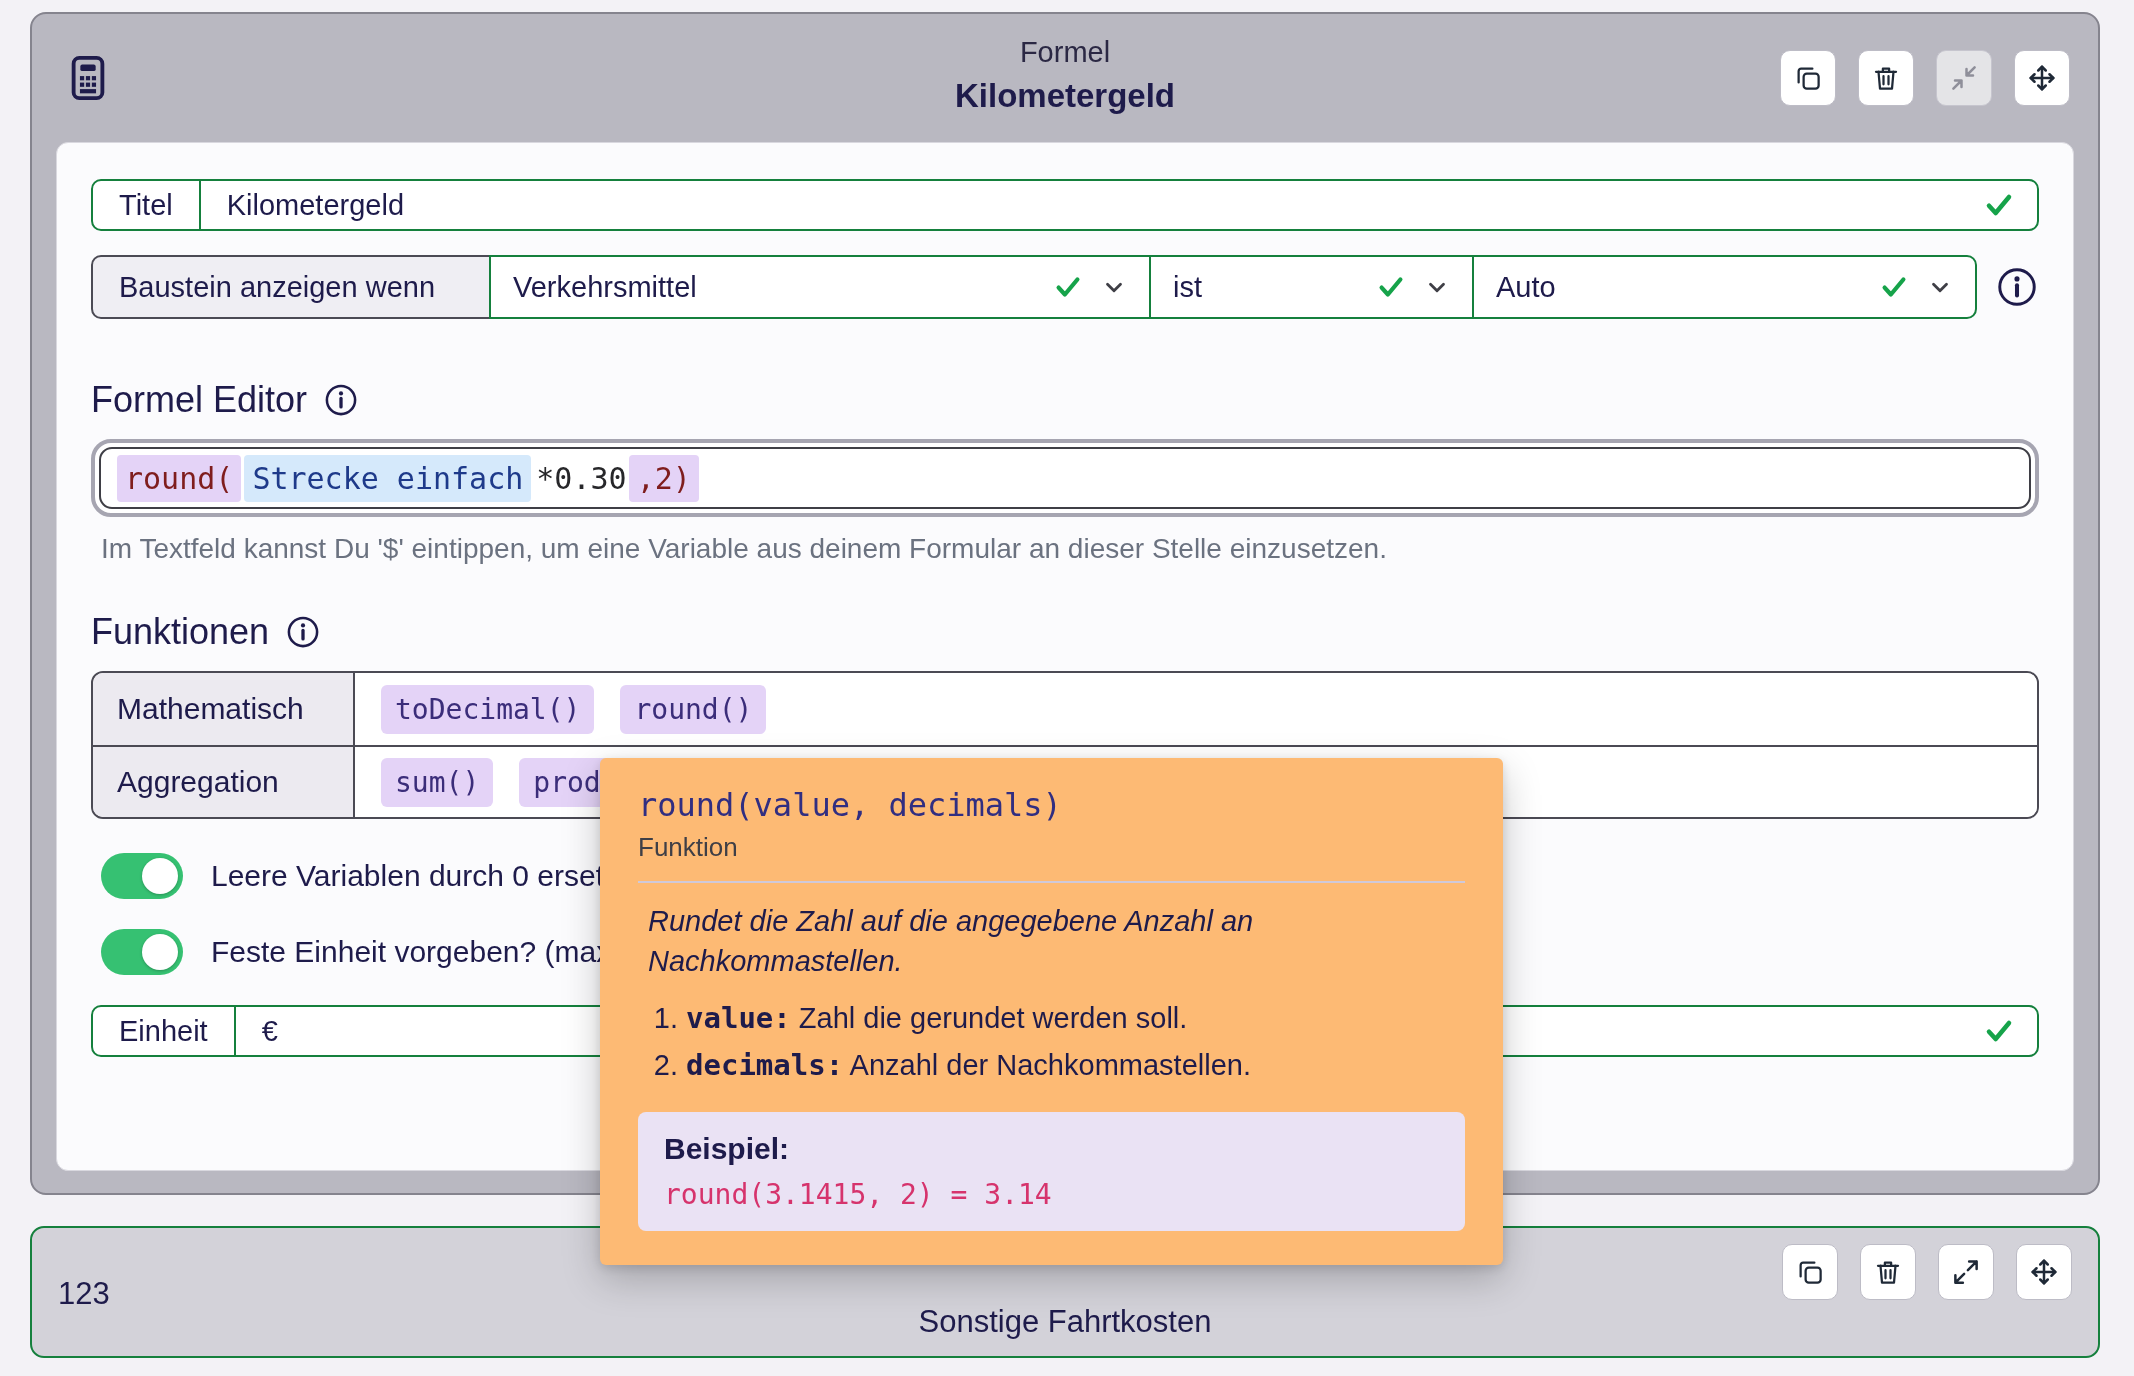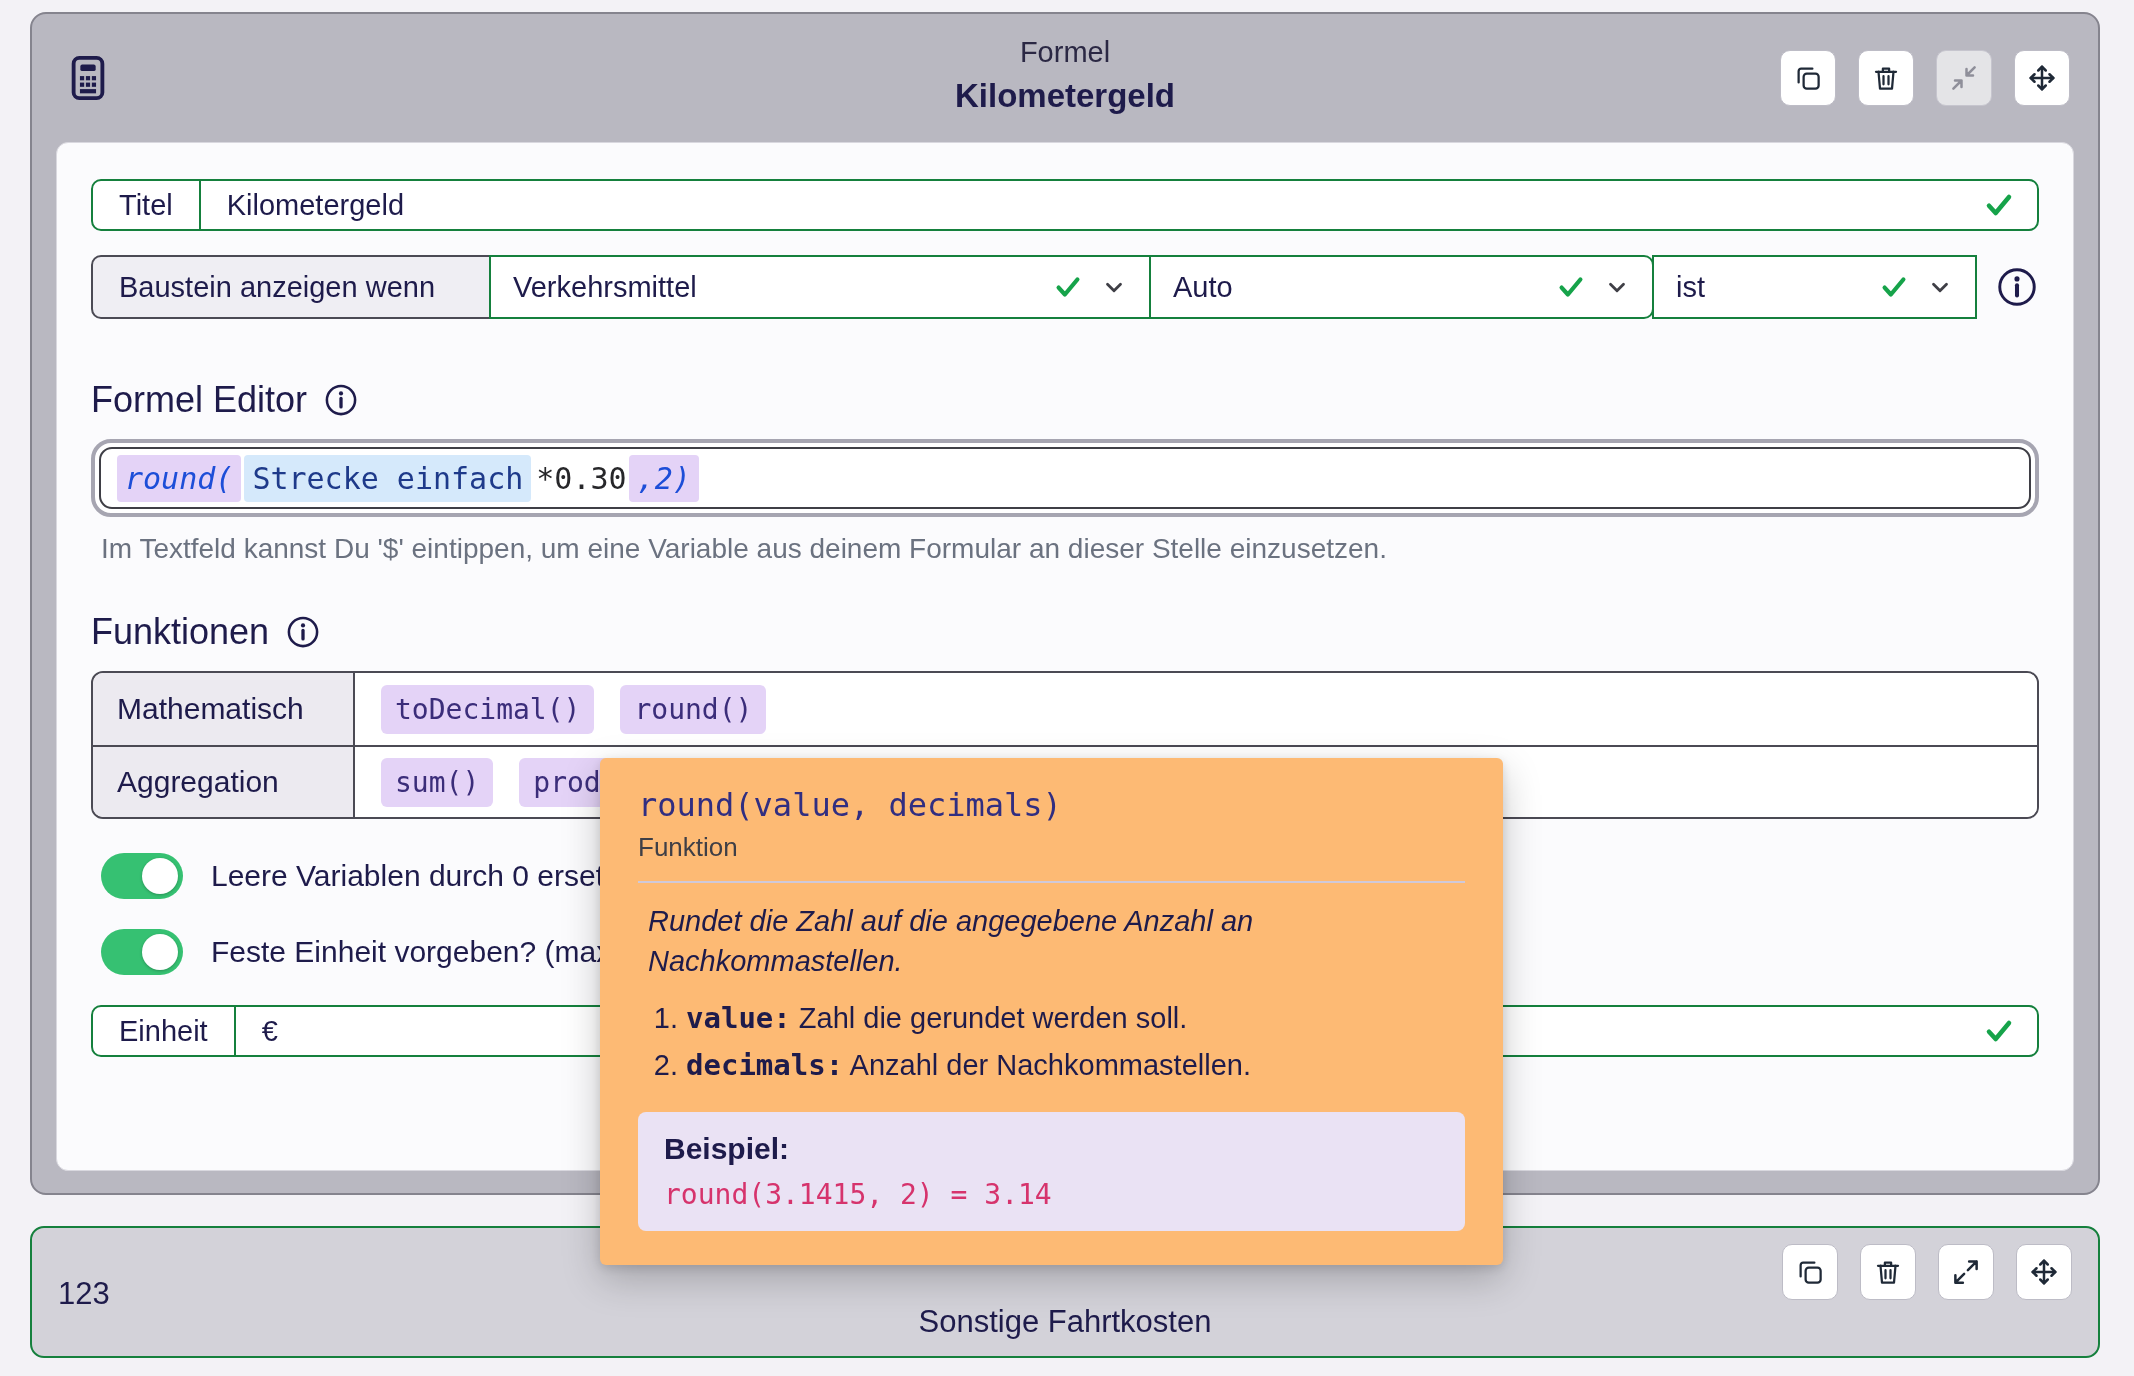--- a/index.html
+++ b/index.html
@@ -66,21 +66,21 @@
   .section-label.second { margin-top:46px; }
 
   
   .formula-outer { margin-top:18px; border:4px solid #a6a5b1; border-radius:20px; background:#fff; padding:4px; }
   .formula-inner {
     border:2px solid #3f3f46; border-radius:13px; height:62px;
     display:flex; align-items:center; padding:0 16px;
     font-family:"DejaVu Sans Mono", monospace; font-size:30px; color:#312e81; cursor:text;
   }
   .tok { padding:6px 8px; border-radius:4px; margin-right:3px; white-space:pre; }
-  .tok.function { background:#e4d3f7; color:#1d4ed8;font-style:italic; }
+  .tok.function { background:#e4d3f7; color:#7f1d1d; }
   .tok.variable { background:#d5e9fb; color:#1e3a8a; }
   .tok.plain { background:transparent; color:#27272a; padding:6px 2px; margin-right:0; }
 
   .hint { margin-top:16px; font-size:28px; color:#6b7280; padding-left:10px; }
 
   
   .func-table { margin-top:18px; border:2px solid #4b4a54; border-radius:12px; overflow:hidden; background:#fff; }
   .func-row { display:flex; height:72px; }
   .func-row + .func-row { border-top:2px solid #4b4a54; }
   .func-cat {
@@ -223,38 +223,38 @@
               </svg>
             </span>
           <span>
               <svg width="26" height="26" viewBox="0 0 24 24" fill="none" stroke="#3f3f46" stroke-width="2.6" stroke-linecap="round" stroke-linejoin="round">
                 <path d="M6 9.5l6 6 6-6"></path>
               </svg>
             </span>
         </span>
       </div>
 
+      <div class="cond-select w2">
+        <span>ist</span>
+        <span class="sel-icons">
+          <span>
+              <svg width="30" height="30" viewBox="0 0 24 24" fill="none" stroke="#16a34a" stroke-width="3.4" stroke-linecap="round" stroke-linejoin="round">
+                <path d="M4.5 12.5l5 5.5L19.5 6"></path>
+              </svg>
+            </span>
+          <span>
+              <svg width="26" height="26" viewBox="0 0 24 24" fill="none" stroke="#3f3f46" stroke-width="2.6" stroke-linecap="round" stroke-linejoin="round">
+                <path d="M6 9.5l6 6 6-6"></path>
+              </svg>
+            </span>
+        </span>
+      </div>
+
       <div class="cond-select w3">
         <span>Auto</span>
-        <span class="sel-icons">
-          <span>
-              <svg width="30" height="30" viewBox="0 0 24 24" fill="none" stroke="#16a34a" stroke-width="3.4" stroke-linecap="round" stroke-linejoin="round">
-                <path d="M4.5 12.5l5 5.5L19.5 6"></path>
-              </svg>
-            </span>
-          <span>
-              <svg width="26" height="26" viewBox="0 0 24 24" fill="none" stroke="#3f3f46" stroke-width="2.6" stroke-linecap="round" stroke-linejoin="round">
-                <path d="M6 9.5l6 6 6-6"></path>
-              </svg>
-            </span>
-        </span>
-      </div>
-
-      <div class="cond-select w2">
-        <span>ist</span>
         <span class="sel-icons">
           <span>
               <svg width="30" height="30" viewBox="0 0 24 24" fill="none" stroke="#16a34a" stroke-width="3.4" stroke-linecap="round" stroke-linejoin="round">
                 <path d="M4.5 12.5l5 5.5L19.5 6"></path>
               </svg>
             </span>
           <span>
               <svg width="26" height="26" viewBox="0 0 24 24" fill="none" stroke="#3f3f46" stroke-width="2.6" stroke-linecap="round" stroke-linejoin="round">
                 <path d="M6 9.5l6 6 6-6"></path>
               </svg>

